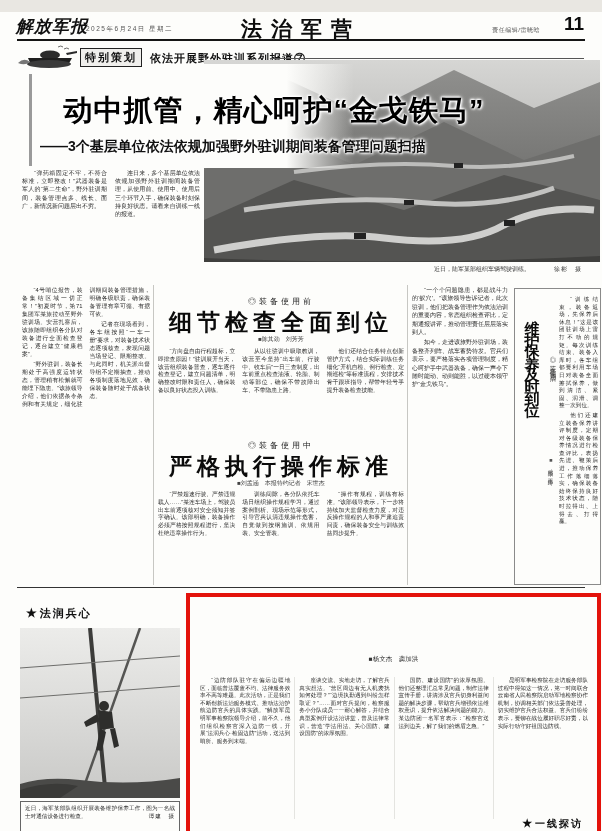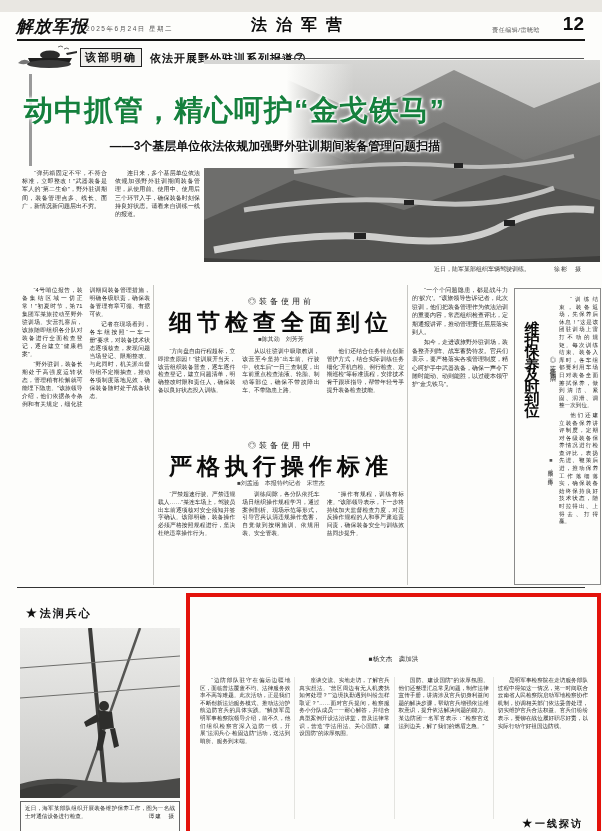--- a/index.html
+++ b/index.html
@@ -9,41 +9,41 @@
     background:#fdfdfb; overflow:hidden;
     font-family:"Liberation Sans", sans-serif; color:#1c1c1c;
   }
   .abs { position:absolute; }
 
   
   .masthead { left:16px; top:3px; font-family:"DejaVu Serif", serif;
     font-weight:bold; font-style:italic; font-size:17px; letter-spacing:1px; color:#111; }
   .hdr-date { left:86px; top:13px; font-size:6.5px; letter-spacing:1.5px; color:#555; }
   .section-title { left:0; right:0; top:3px; text-align:center;
-    font-size:16px; font-weight:bold; letter-spacing:9px; color:#0d0d0d; }
+    font-size:21px; font-weight:bold; letter-spacing:9px; color:#0d0d0d; }
   .hdr-editor { right:62px; top:14px; font-size:6px; color:#555; letter-spacing:0.5px; }
   .hdr-page { right:18px; top:1px; font-size:19px; font-weight:bold; color:#0d0d0d; }
   .hdr-rule { left:17px; right:17px; top:27px; height:2px; background:#151515; }
 
   
   .banner-badge { left:80px; top:36px; font-size:11px; font-weight:bold; letter-spacing:2px;
     padding:1px 4px; border:1.5px solid #222; background:#f0efec; color:#111; }
   .banner-series { left:150px; top:39px; font-size:11px; font-weight:bold; letter-spacing:1px; color:#111; }
   .banner-rule { left:270px; right:18px; top:46px; height:1px; background:#555; }
 
   
   .lead-photo { left:204px; top:48px; width:396px; height:202px; }
   .white-fade { left:204px; top:52px; width:150px; height:104px;
     background:linear-gradient(to right, #fdfdfb 55%, rgba(253,253,251,0)); }
   .hl-bar { left:29px; top:62px; width:2.5px; height:92px; background:#9a9a9a; }
   .lead-headline { left:24px; top:79px; width:500px; font-size:29px; font-weight:bold;
-    letter-spacing:1px; color:#15803d;
+    letter-spacing:1px; color:#000000;
+    text-shadow:0 0 3px #fff, 0 0 5px #fff, 1px 1px 2px #fff, -1px -1px 2px #fff;text-align:center; }
+  .lead-subhead { left:40px; top:126px; width:470px; font-size:14px; font-weight:bold; color:#111;
     text-shadow:0 0 3px #fff, 0 0 5px #fff, 1px 1px 2px #fff, -1px -1px 2px #fff; }
-  .lead-subhead { left:40px; top:126px; width:470px; font-size:12px; font-weight:bold; color:#111;
-    text-shadow:0 0 3px #fff, 0 0 5px #fff, 1px 1px 2px #fff, -1px -1px 2px #fff;text-align:center; }
   .lead-intro { left:22px; top:157px; width:178px; height:112px;
     column-count:2; column-gap:8px; font-size:6px; line-height:8.2px;
     text-align:justify; color:#2a2a2a; }
   .photo-caption { left:300px; top:253px; width:230px; font-size:6px; color:#333; text-align:right; }
   .photo-credit { right:20px; top:253px; font-size:6px; color:#333; letter-spacing:1px; }
 
   p { text-indent:2em; margin-bottom:2px; }
 
   
   .vrule { width:1px; background:#c7c7c3; top:273px; height:300px; }
@@ -102,34 +102,34 @@
 </style>
 </head>
 <body>
 
 <div class="page">
 
   <div class="abs masthead">解放军报</div>
   <div class="abs hdr-date">2025年6月24日 星期二</div>
   <div class="abs section-title">法治军营</div>
   <div class="abs hdr-editor">责任编辑/雷晓晗</div>
-  <div class="abs hdr-page">12</div>
+  <div class="abs hdr-page">11</div>
   <div class="abs hdr-rule"></div>
 
   <div class="abs" style="left:14px; top:33px; width:64px; height:24px;">
     <svg width="64" height="24" viewBox="0 0 64 24">
       <path d="M52 8 L63 6 L63 8 L53 10 Z" fill="#2b2b2b"></path>
       <ellipse cx="36" cy="10" rx="10" ry="4.5" fill="#2b2b2b"></ellipse>
       <path d="M14 13 L58 13 L54 20 L17 20 Z" fill="#1e1e1e"></path>
       <ellipse cx="35" cy="19" rx="22" ry="4" fill="#3a3a3a"></ellipse>
       <path d="M4 18 Q10 12 16 17 Q11 21 4 18 Z" fill="#777"></path>
       <path d="M44 2 q3 -2 5 0 M50 4 q3 -2 5 0" stroke="#444" stroke-width="0.8" fill="none"></path>
     </svg>
   </div>
-  <div class="abs banner-badge">该部明确</div>
+  <div class="abs banner-badge">特别策划</div>
   <div class="abs banner-series">依法开展野外驻训系列报道⑦</div>
   <div class="abs banner-rule"></div>
 
   <div class="abs lead-photo">
     <svg width="396" height="202" viewBox="0 0 396 202" preserveAspectRatio="none">
       <defs>
         <linearGradient id="sky" x1="0" y1="0" x2="0" y2="1">
           <stop offset="0" stop-color="#d6d6d4"></stop>
             <stop offset="1" stop-color="#9a9a98"></stop>
         </linearGradient>

